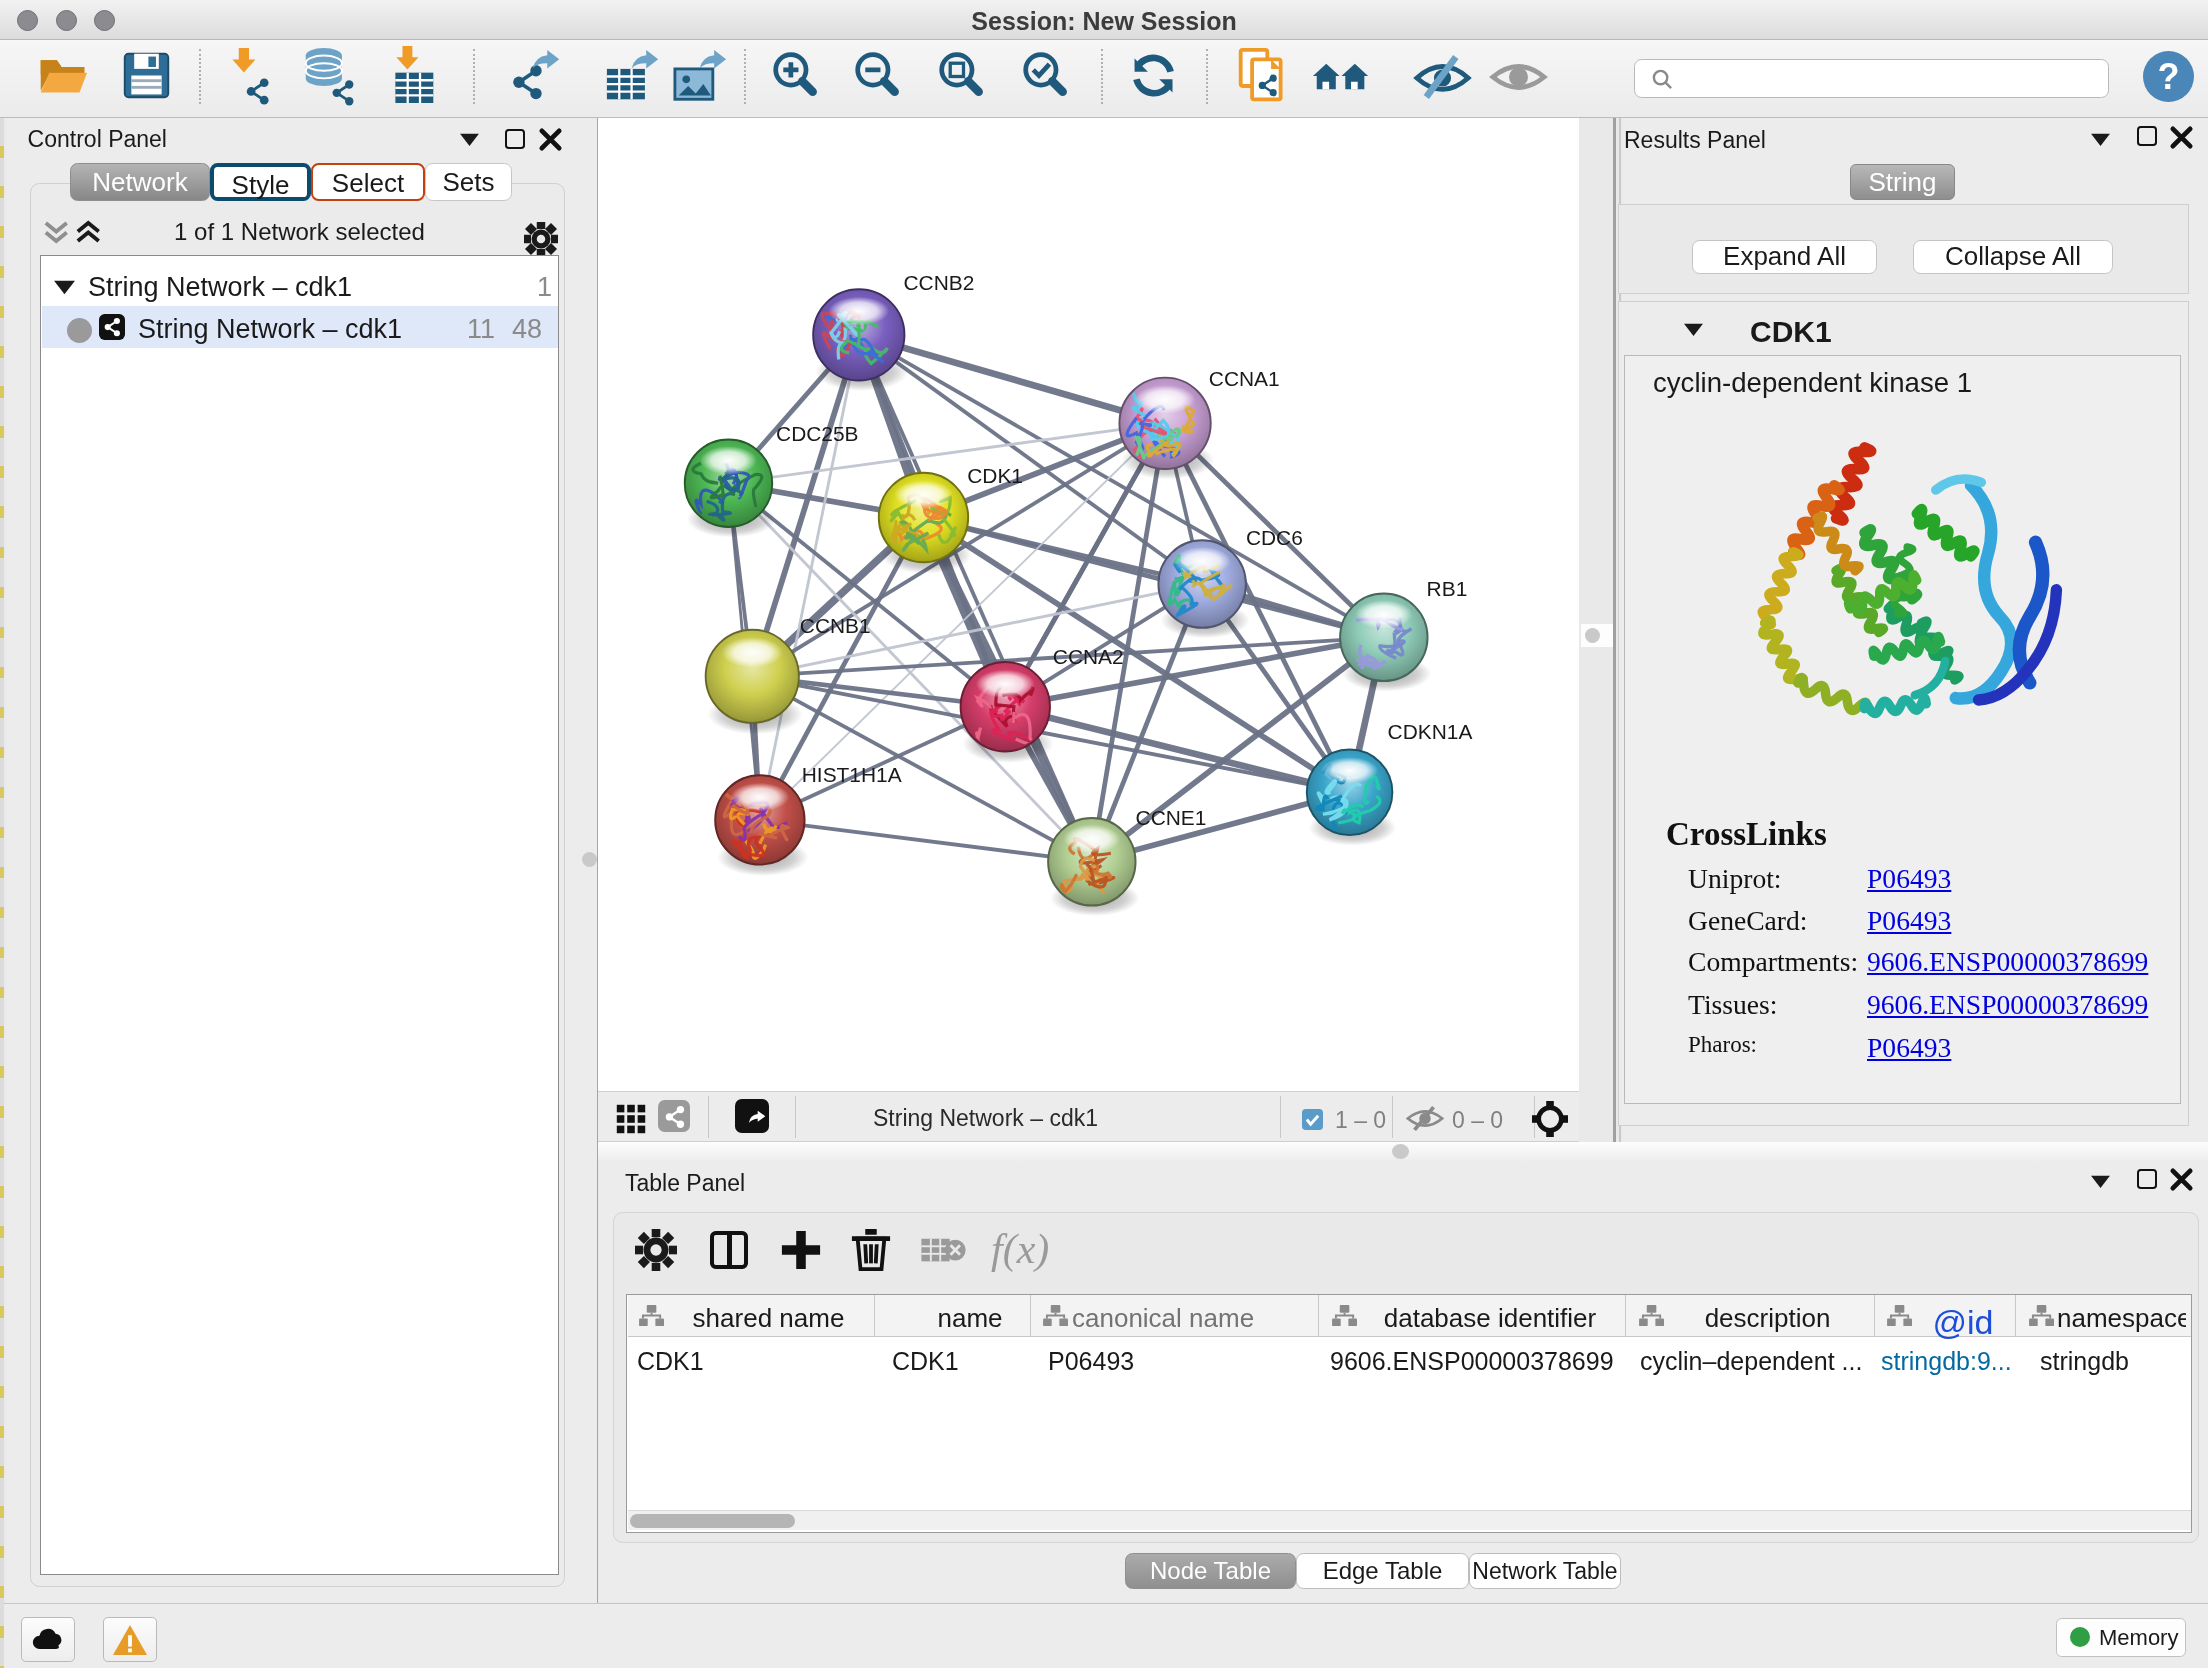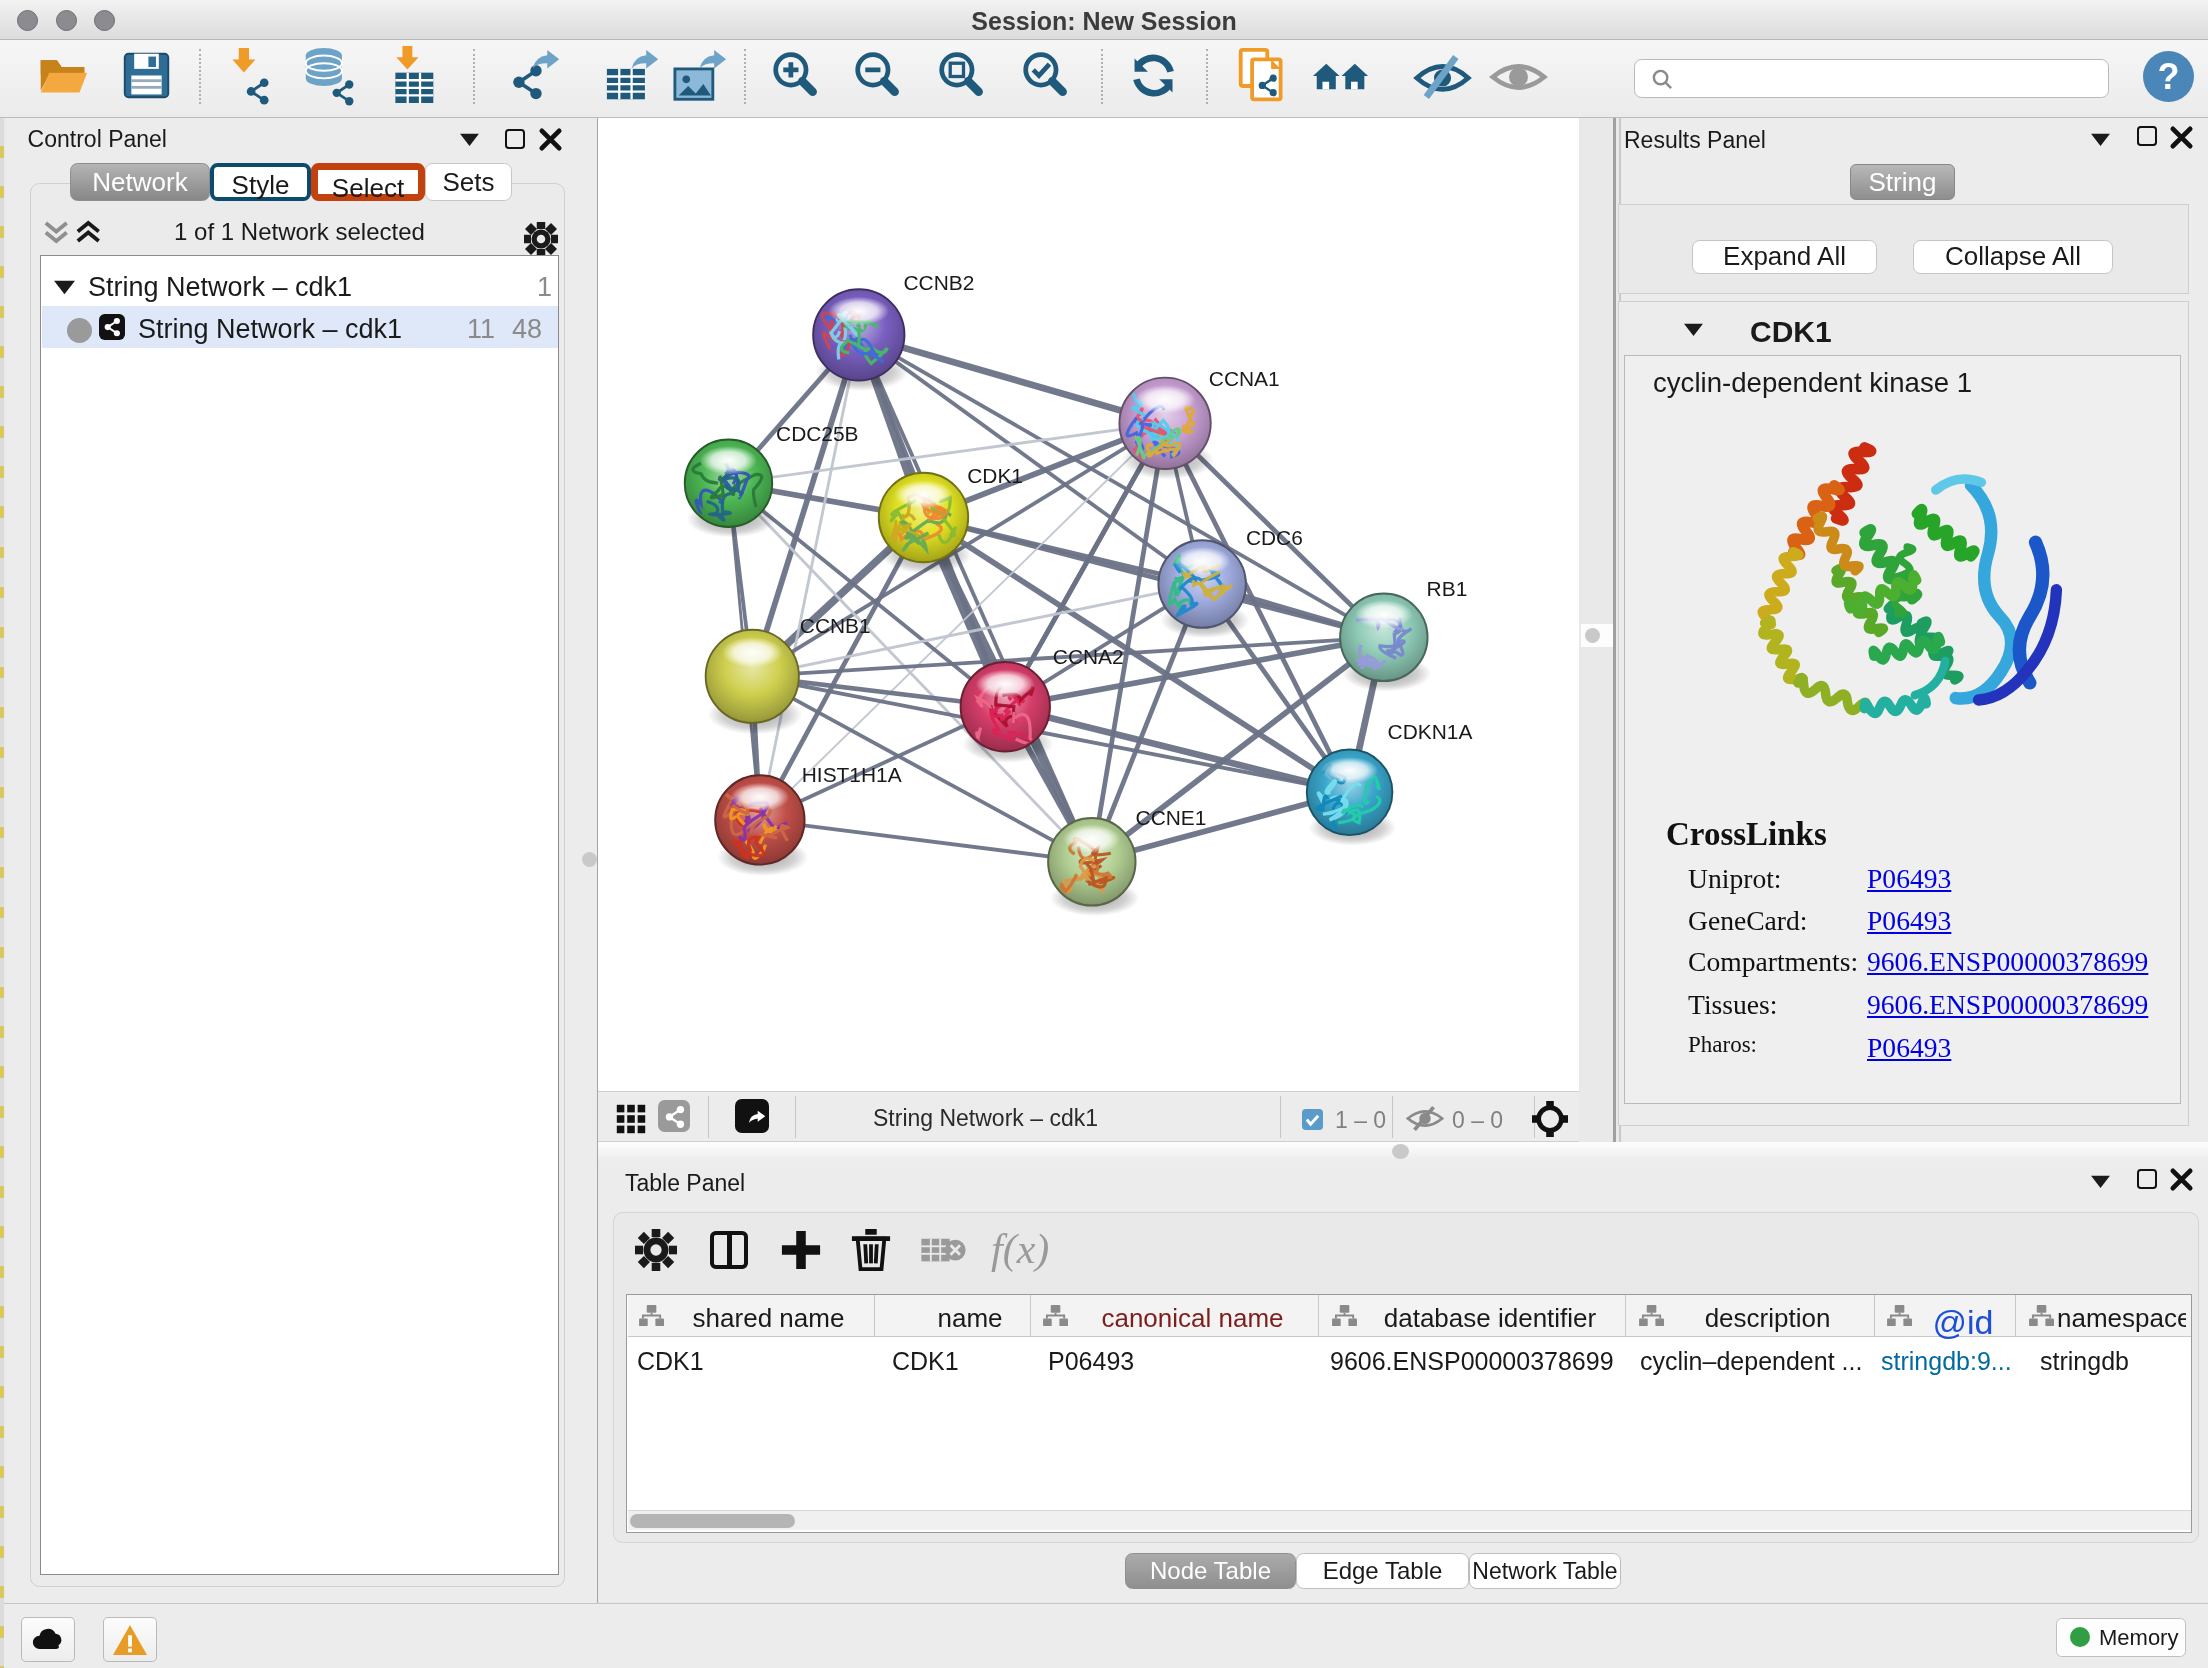--- a/index.html
+++ b/index.html
@@ -178,21 +178,21 @@
 <svg style="position:absolute;left:458px;top:131px" width="23" height="17" viewBox="0 0 24 18">
     <path d="M2,3 h20 l-10,13 z" fill="#1a1a1a"></path>
   </svg>
 <div class="abs" style="left:505px;top:129px;width:20px;height:20px;border:2.9px solid #111;border-radius:3.8px"></div>
 <svg style="position:absolute;left:538px;top:127px" width="25" height="25" viewBox="0 0 26 26">
     <path d="M4,4 L22,22 M22,4 L4,22" stroke="#111" stroke-width="5" stroke-linecap="round"></path>
   </svg>
 <div class="abs" style="left:30px;top:183px;width:535px;height:1404px;background:#ebebeb;border:1.9px solid #d0d0d0;border-radius:9.5px"></div>
 <div class="abs" style="left:70px;top:163px;width:140px;height:38px;background:linear-gradient(#b4b4b4,#878787);border:1px solid #8e8e8e;border-radius:7.6px;color:#fff;font-size:26px;text-align:center;line-height:36px">Network</div>
 <div class="abs" style="left:210px;top:163px;width:101px;height:38px;background:#fff;border:4px solid #0c4a6e;border-radius:7.6px;color:#1a1a1a;font-size:26px;text-align:center;line-height:36px">Style</div>
-<div class="abs" style="left:311px;top:163px;width:114px;height:38px;background:#fff;border:7px solid #c2410c;border-radius:7.6px;color:#1a1a1a;font-size:26px;text-align:center;line-height:36px">Select</div>
+<div class="abs" style="left:311px;top:163px;width:114px;height:38px;background:#fff;border:2px solid #c2410c;border-radius:7.6px;color:#1a1a1a;font-size:26px;text-align:center;line-height:36px">Select</div>
 <div class="abs" style="left:425px;top:163px;width:87px;height:38px;background:#fff;border:1px solid #c6c6c6;border-radius:7.6px;color:#1a1a1a;font-size:26px;text-align:center;line-height:36px">Sets</div>
 <svg style="position:absolute;left:42px;top:219px" width="28.5" height="27" viewBox="0 0 30 28">
     <g fill="none" stroke="#8f8f8f" stroke-width="4">
       <path d="M4,4 l11,9 11,-9"></path>
       <path d="M4,14 l11,9 11,-9"></path>
     </g>
   </svg>
 <svg style="position:absolute;left:74px;top:219px" width="28.5" height="27" viewBox="0 0 30 28">
     <g fill="none" stroke="#1a1a1a" stroke-width="4">
       <path d="M4,13 l11,-9 11,9"></path>
@@ -739,21 +739,21 @@
 <div class="abs" style="left:916px;top:1303px;width:108px;text-align:center;font-size:26px;color:#1a1a1a;white-space:nowrap;overflow:hidden">name</div>
 <div class="abs" style="left:1030px;top:1295px;width:0;height:42px;border-left:1.9px solid #c8c8c8"></div>
 <svg style="position:absolute;left:1043px;top:1305px" width="27" height="23" viewBox="0 0 28 24">
     <g transform="translate(0,0)" fill="#8a8a8a">
       <rect x="8" y="0" width="10" height="8" rx="1"></rect>
       <rect x="0" y="14" width="9" height="8" rx="1"></rect>
       <rect x="17" y="14" width="9" height="8" rx="1"></rect>
       <path d="M13,8 v3 M4,14 v-3 h18 v3" stroke="#8a8a8a" stroke-width="2" fill="none"></path>
     </g>
   </svg>
-<div class="abs" style="left:1072px;top:1303px;width:241px;text-align:center;font-size:26px;color:#7f1d1d;white-space:nowrap;overflow:hidden">canonical name</div>
+<div class="abs" style="left:1072px;top:1303px;width:241px;font-size:26px;color:#737373;white-space:nowrap;overflow:hidden">canonical name</div>
 <div class="abs" style="left:1318px;top:1295px;width:0;height:42px;border-left:1.9px solid #c8c8c8"></div>
 <svg style="position:absolute;left:1332px;top:1305px" width="27" height="23" viewBox="0 0 28 24">
     <g transform="translate(0,0)" fill="#8a8a8a">
       <rect x="8" y="0" width="10" height="8" rx="1"></rect>
       <rect x="0" y="14" width="9" height="8" rx="1"></rect>
       <rect x="17" y="14" width="9" height="8" rx="1"></rect>
       <path d="M13,8 v3 M4,14 v-3 h18 v3" stroke="#8a8a8a" stroke-width="2" fill="none"></path>
     </g>
   </svg>
 <div class="abs" style="left:1360px;top:1303px;width:260px;text-align:center;font-size:26px;color:#1a1a1a;white-space:nowrap;overflow:hidden">database identifier</div>

